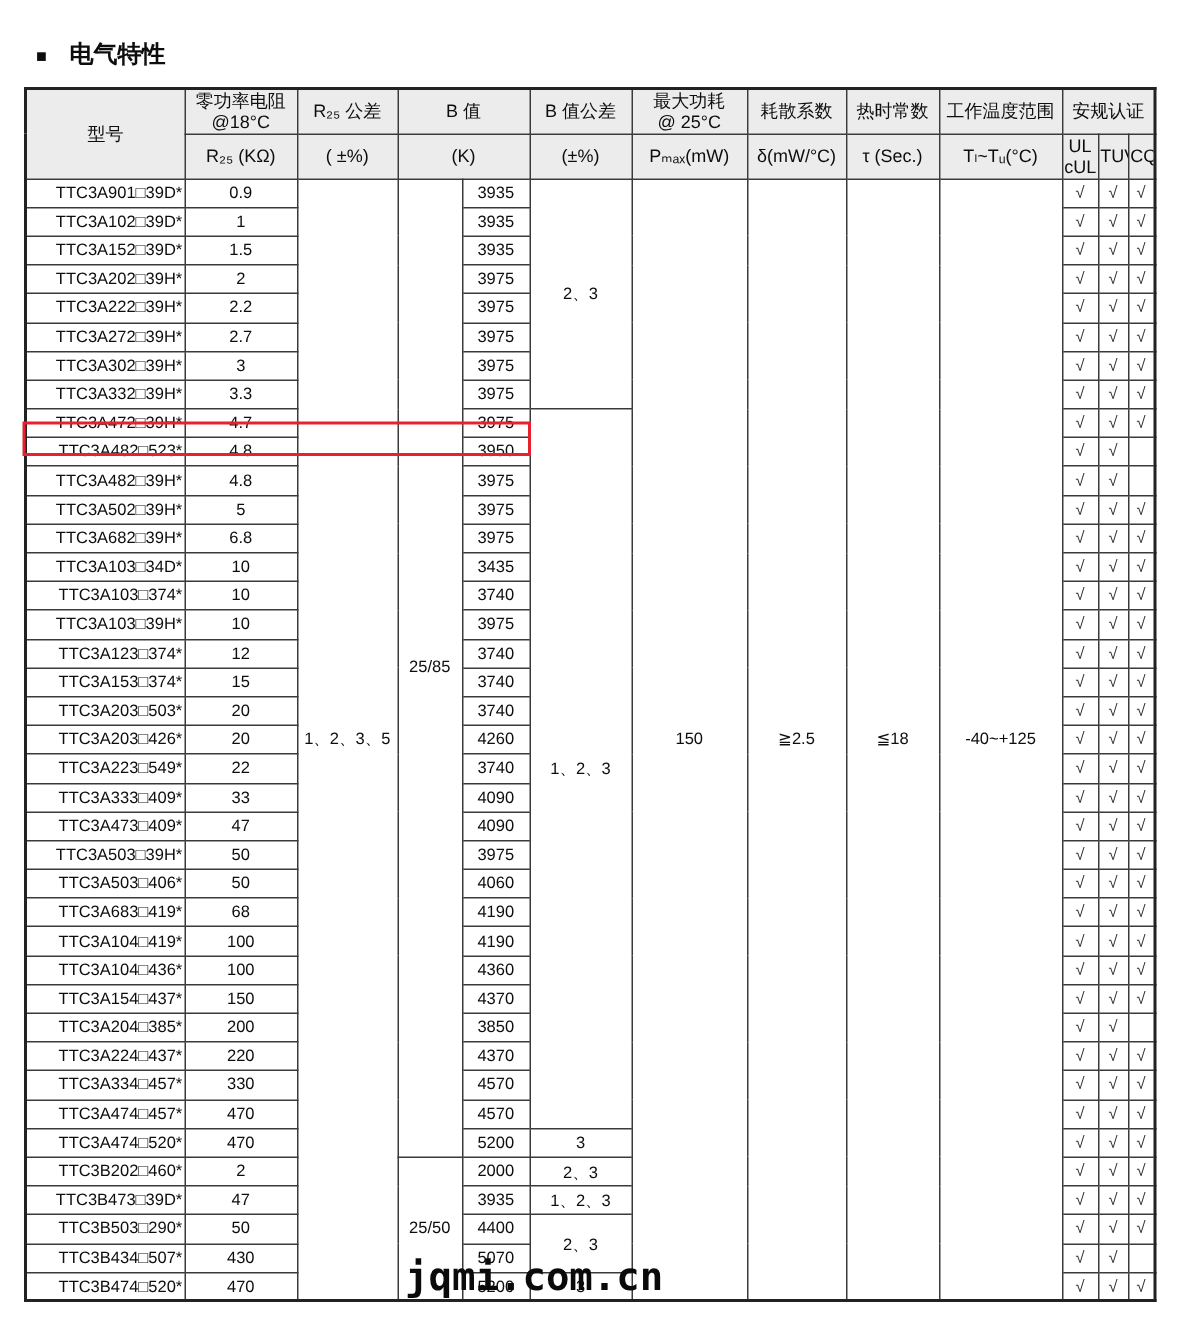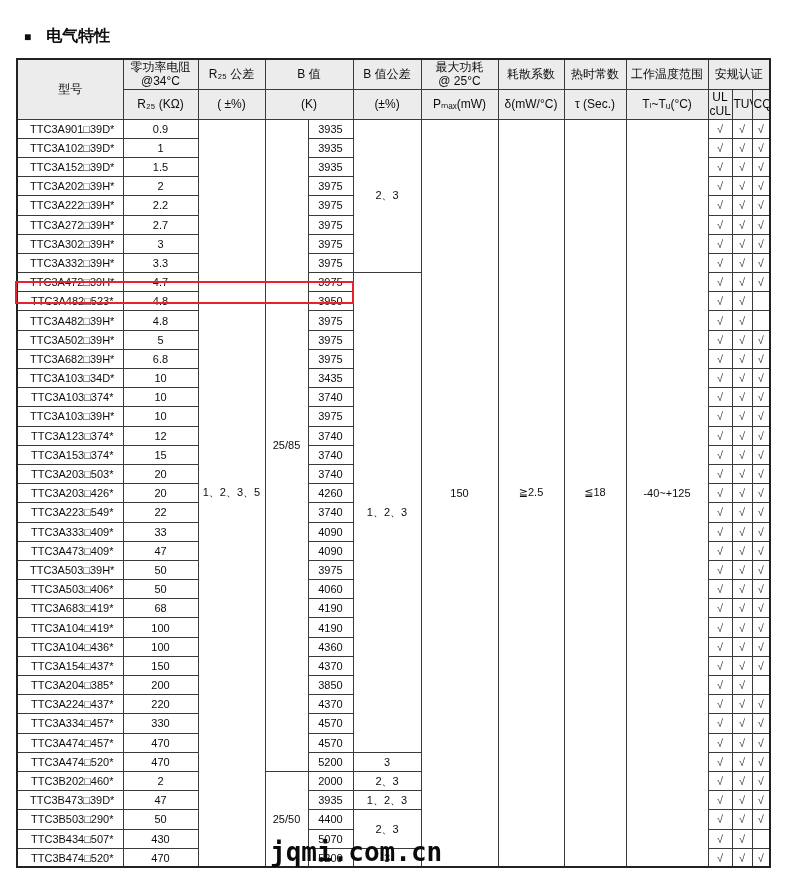--- a/index.html
+++ b/index.html
@@ -23,21 +23,21 @@
     overflow:hidden;
   }
   .spec thead th {
     background:#ececec; font-weight:normal; font-size:12px; line-height:1.2;
     white-space:pre-line; color:#0d0d0d;
   }
   .spec thead tr.h1 { height:30px; }
   .spec thead tr.h2 { height:24px; }
   .spec tbody tr { height:19.2px; }
   .spec tbody td { font-size:11px; color:#0d0d0d; background:#fff; }
-  .spec td.c-model { text-align:center; padding-left:5px; white-space:nowrap; }
+  .spec td.c-model { text-align:right; padding-left:5px; white-space:nowrap; }
   .spec td.c-cert { color:#333; font-size:11px; }
   .hl-box {
     position:absolute; left:15px; top:281px; width:339px; height:23px;
     border:2px solid #e8212e; pointer-events:none; background:transparent;
   }
   .watermark {
     position:absolute; left:270px; top:839px;
     font-family:"DejaVu Sans Mono","Liberation Mono",monospace;
     font-weight:bold; font-size:26px; letter-spacing:0px; color:#0a0a0a;
     white-space:nowrap; line-height:1;
@@ -71,21 +71,21 @@
         <col class="w-tau">
       <col class="w-temp">
         <col class="w-ul">
         <col class="w-tuv">
         <col class="w-cqc">
     </colgroup>
     <thead>
       <tr class="h1">
         <th rowspan="2">型号</th>
         <th>零功率电阻
-@34°C</th>
+@18°C</th>
         <th>R₂₅ 公差</th>
         <th colspan="2">B 值</th>
         <th>B 值公差</th>
         <th>最大功耗
 @ 25°C</th>
         <th>耗散系数</th>
         <th>热时常数</th>
         <th>工作温度范围</th>
         <th colspan="3">安规认证</th>
       </tr>

